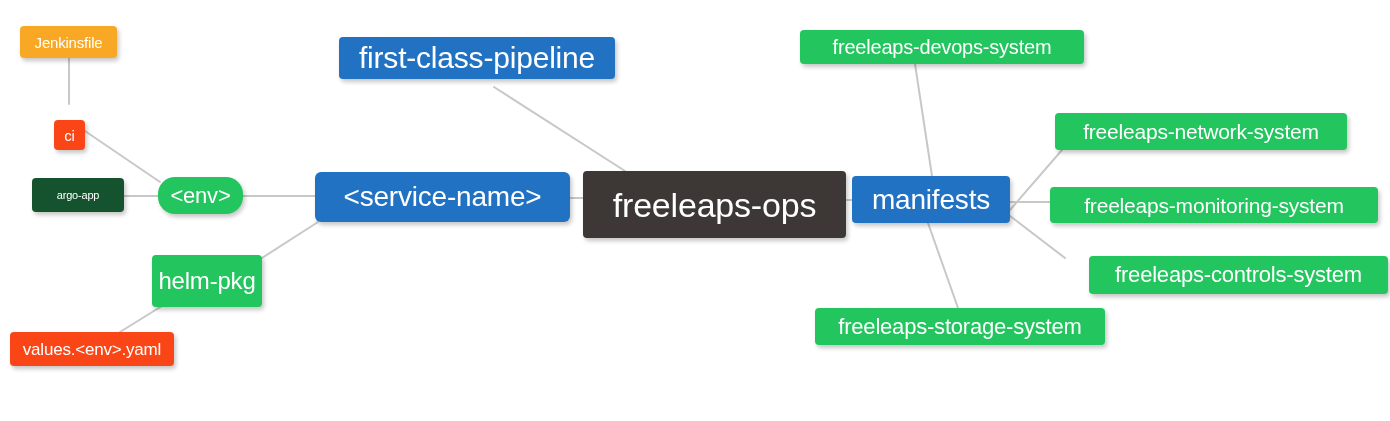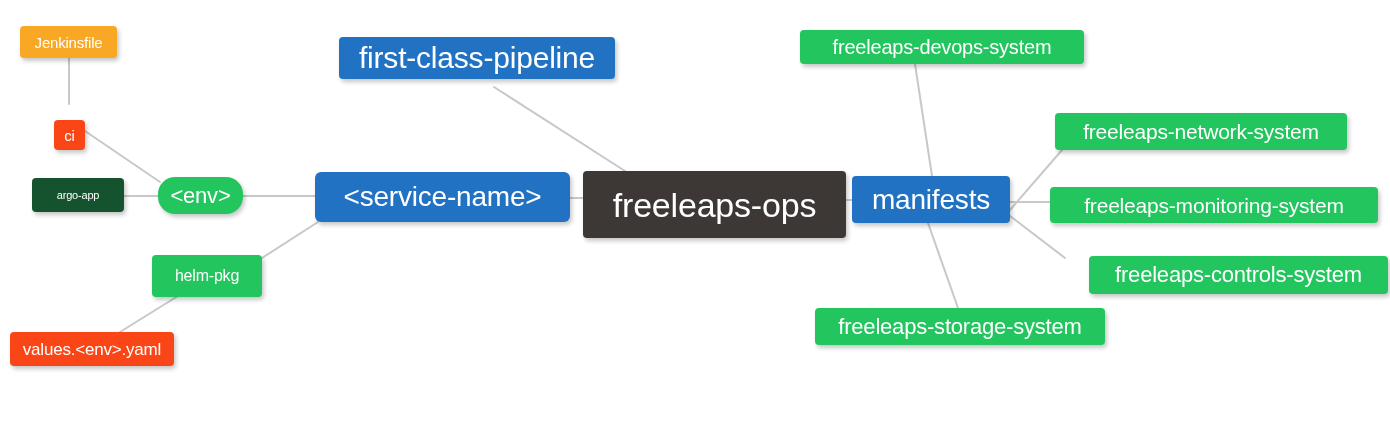--- a/index.html
+++ b/index.html
@@ -71,21 +71,21 @@
       </div>
       <div class="node" style="left: 54px; top: 104px; width: 31px; height: 30px; background: rgb(250, 70, 22); font-size: 15px; color: rgb(255, 255, 255); margin-top: 16px;">
         <span class="node-label">ci</span>
       </div>
       <div class="node" style="left: 32px; top: 178px; width: 92px; height: 34px; background: #14532d; font-size: 11px; color: rgb(255, 255, 255);">
         <span class="node-label">argo-app</span>
       </div>
       <div class="node" style="left: 158px; top: 177px; width: 85px; height: 37px; background: rgb(34, 197, 94); font-size: 22px; color: rgb(255, 255, 255); border-radius: 17px;">
         <span class="node-label">&lt;env&gt;</span>
       </div>
-      <div class="node" style="left: 152px; top: 255px; width: 110px; height: 42px; background: rgb(34, 197, 94); font-size: 16px; color: rgb(255, 255, 255);">
+      <div class="node" style="left: 152px; top: 255px; width: 110px; height: 52px; background: rgb(34, 197, 94); font-size: 24px; color: rgb(255, 255, 255);">
         <span class="node-label">helm-pkg</span>
       </div>
       <div class="node" style="left: 10px; top: 332px; width: 164px; height: 34px; background: rgb(250, 70, 22); font-size: 17px; color: rgb(255, 255, 255);">
         <span class="node-label">values.&lt;env&gt;.yaml</span>
       </div>
       <div class="node" style="left: 315px; top: 37px; width: 276px; height: 42px; background: rgb(34, 114, 196); font-size: 30px; color: #ffffff; margin-left: 24px;">
         <span class="node-label">first-class-pipeline</span>
       </div>
       <div class="node" style="left: 315px; top: 172px; width: 255px; height: 50px; background: rgb(34, 114, 196); font-size: 28px; color: rgb(255, 255, 255); border-radius: 6px;">
         <span class="node-label">&lt;service-name&gt;</span>

